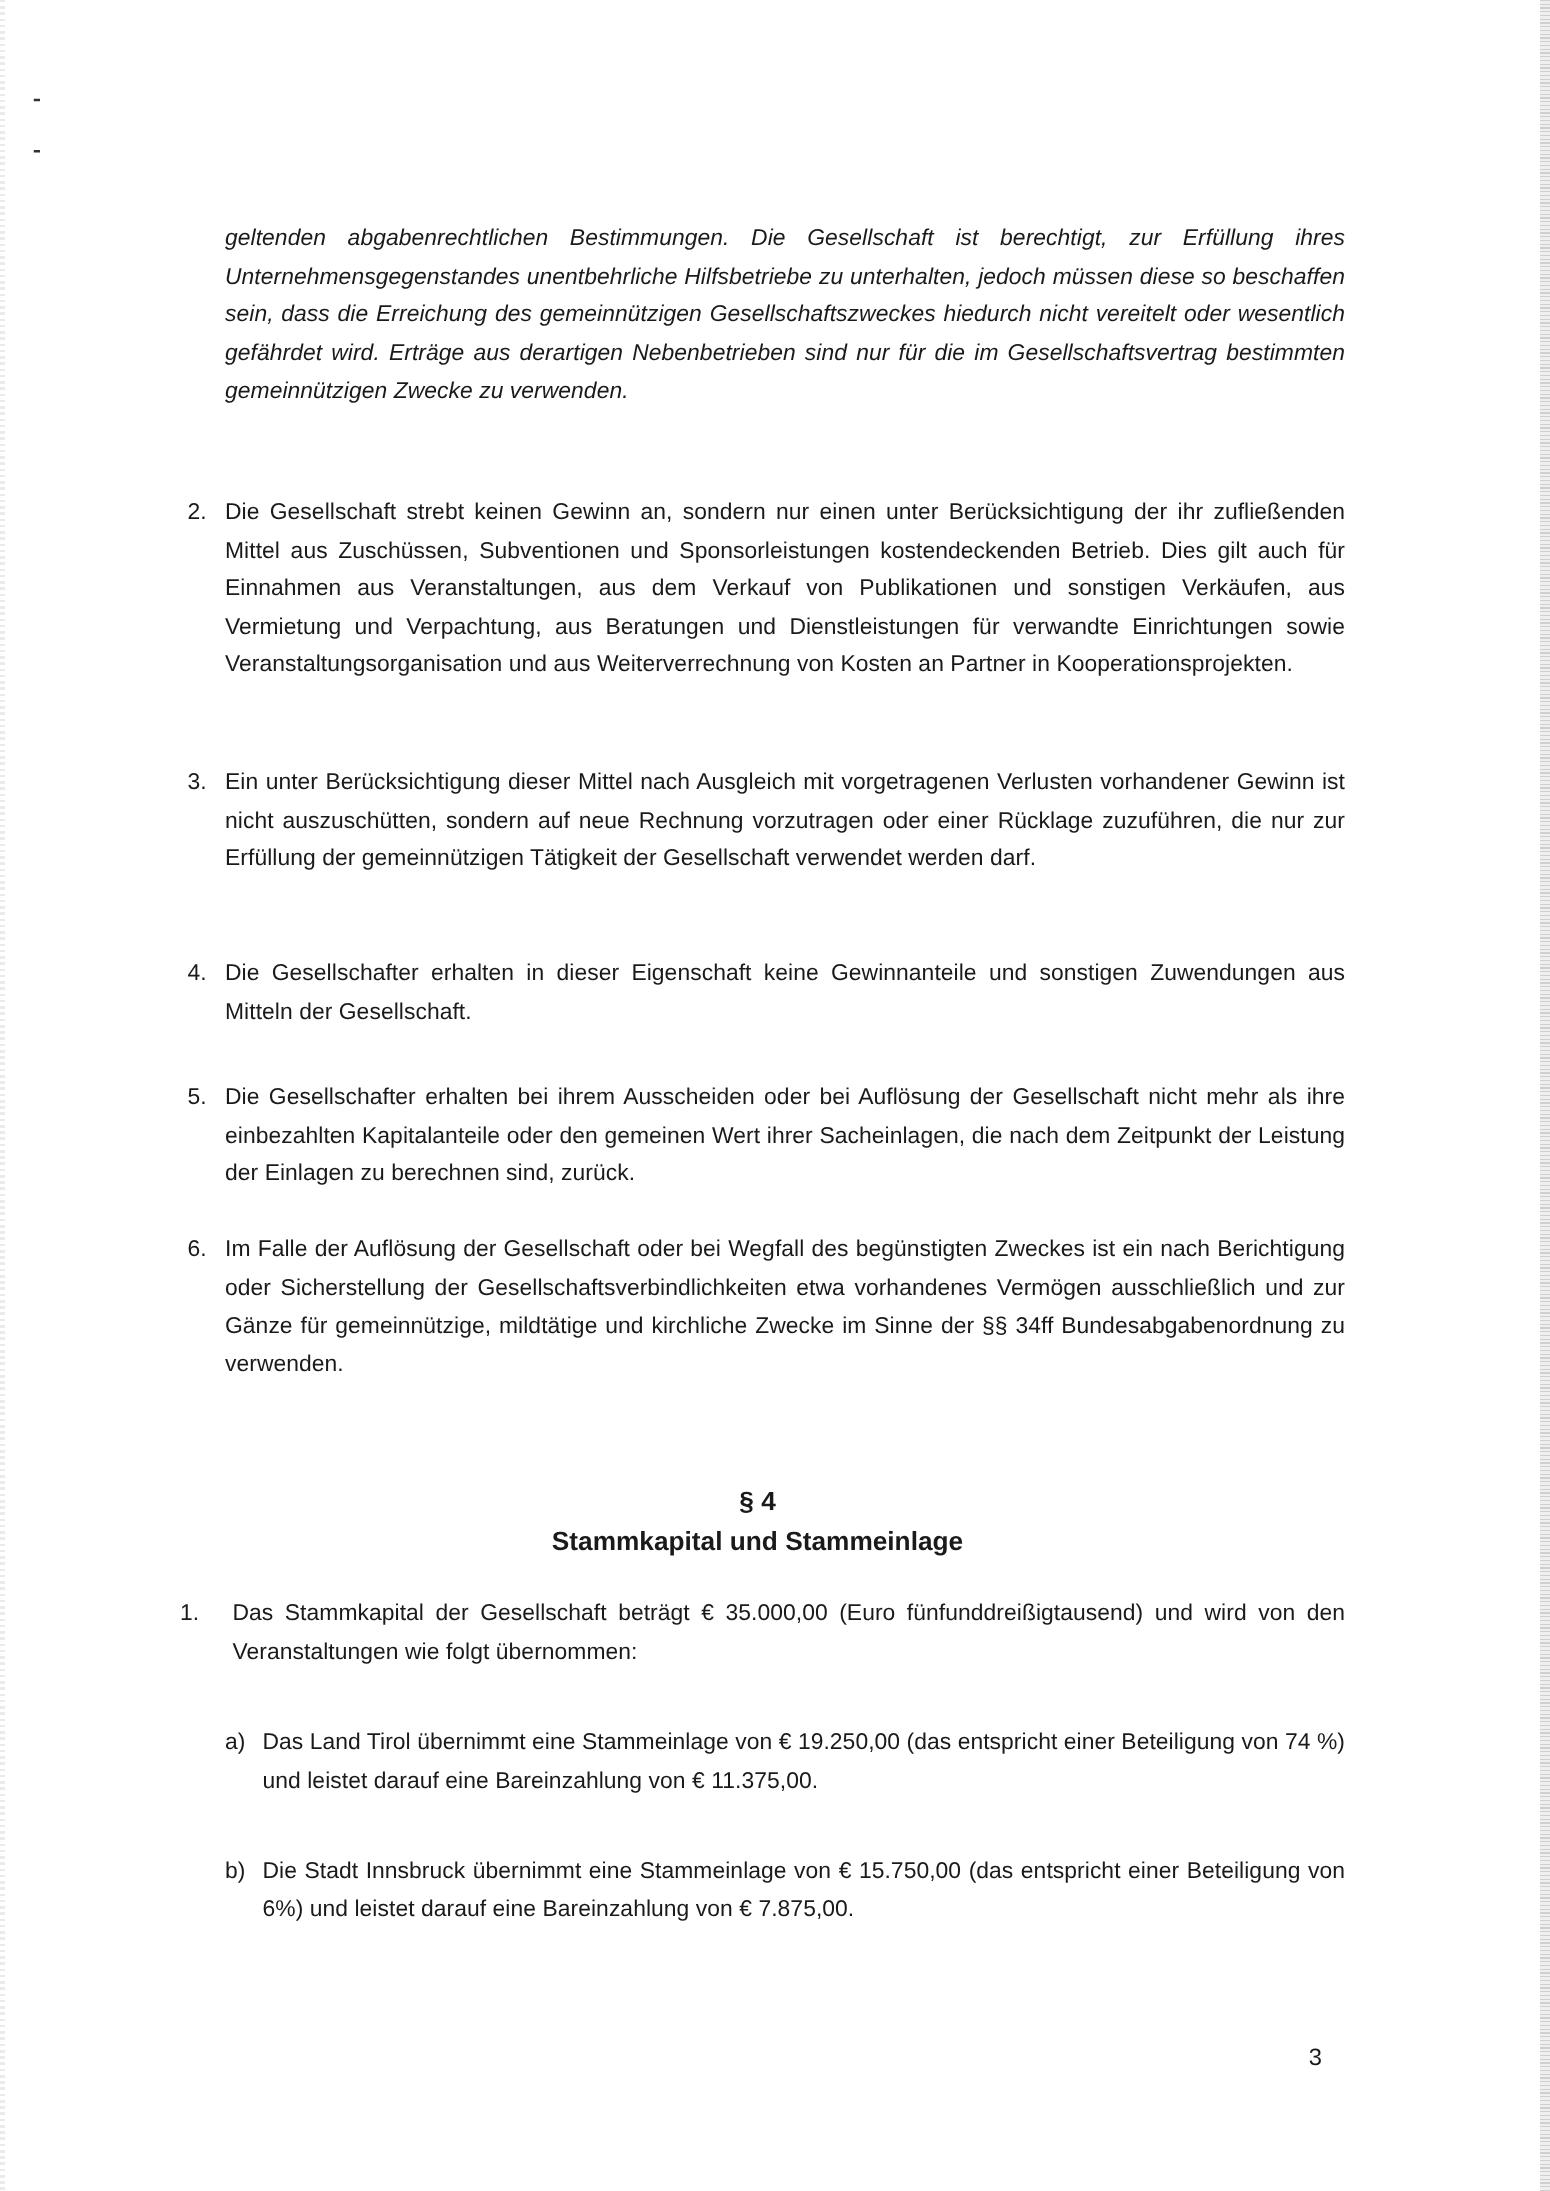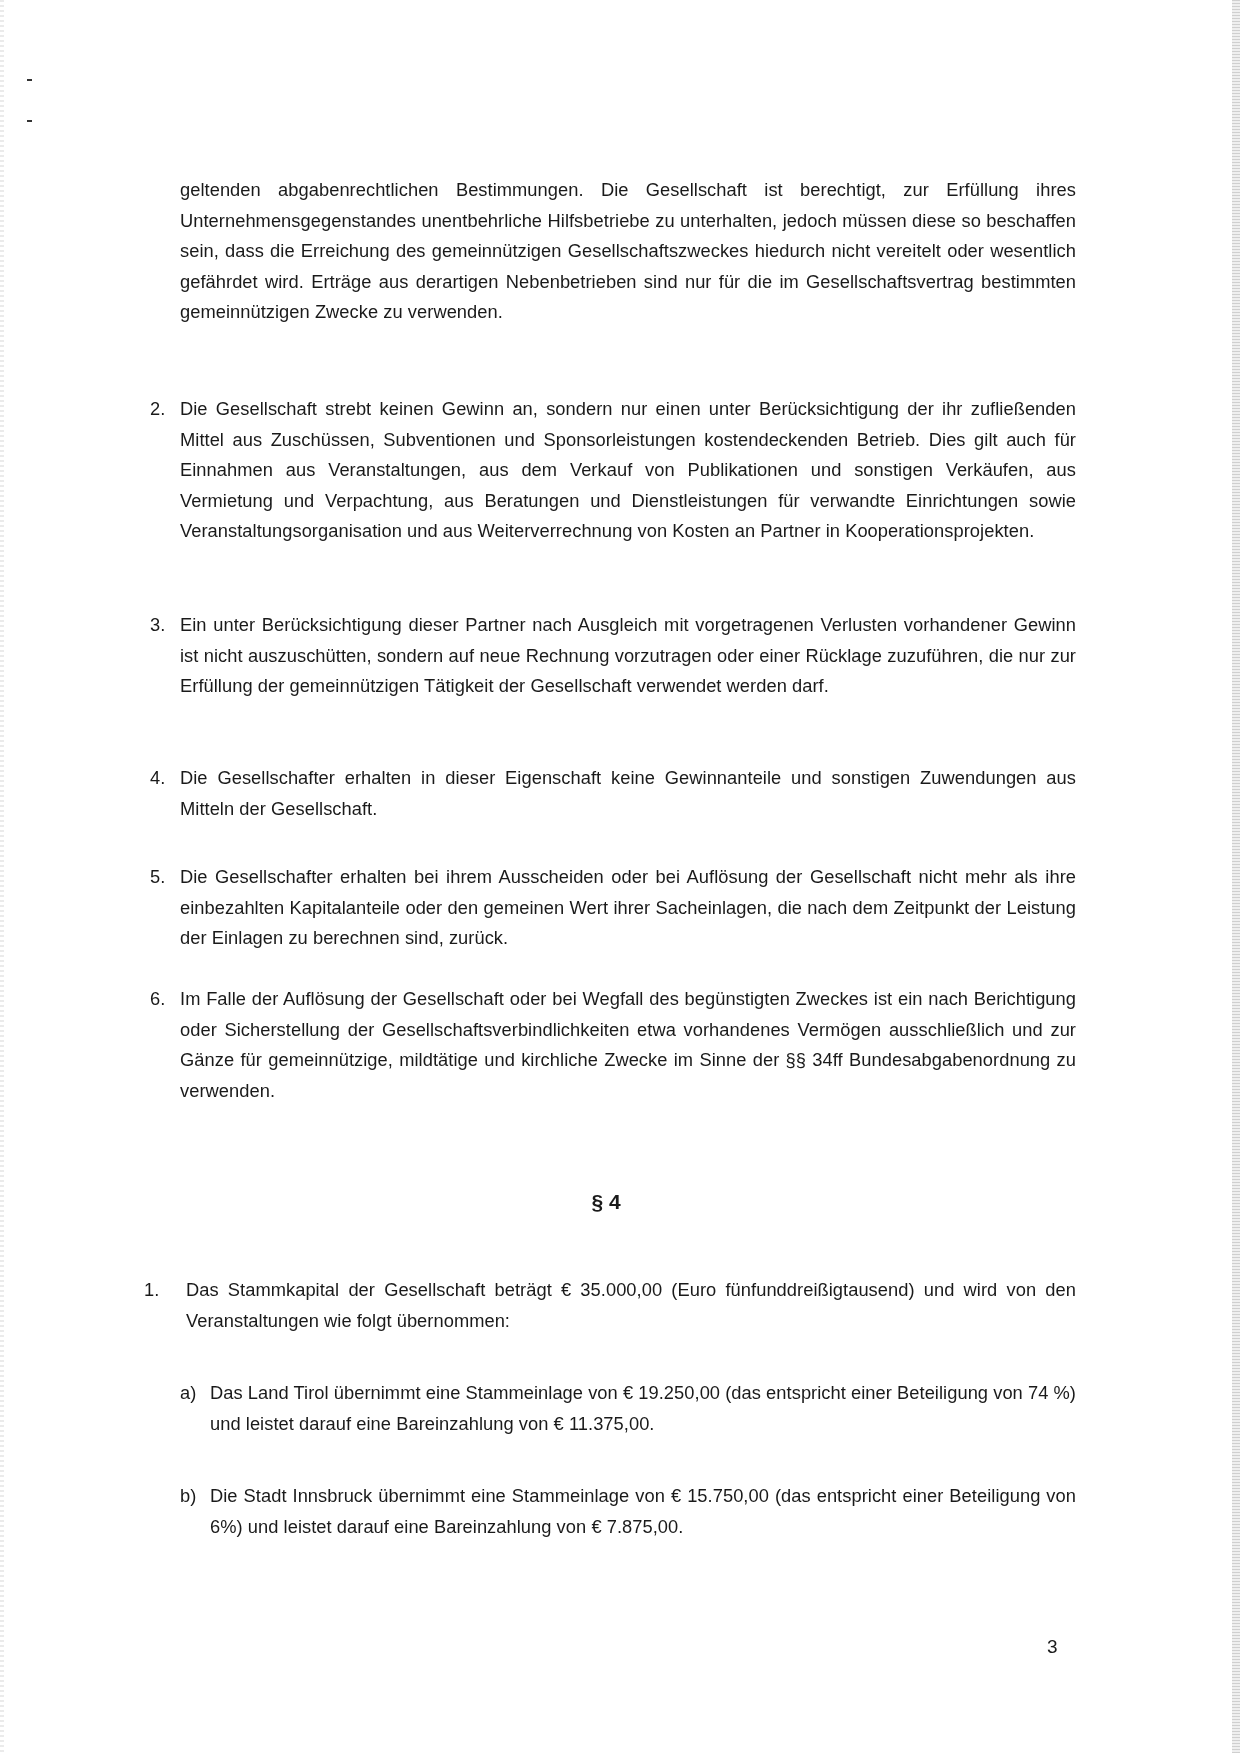--- a/index.html
+++ b/index.html
@@ -6,21 +6,21 @@
     body { width: 1240px; height: 1753px; position: relative; overflow: hidden;
       font-family: "Liberation Sans", sans-serif; color: #1a1a1a; }
     .scan-edge-left { position: absolute; left: 0; top: 0; width: 4px; height: 1753px;
       background: repeating-linear-gradient(to bottom, #ddd 0 2px, #fff 2px 5px); opacity: .6; }
     .scan-edge-right { position: absolute; right: 0; top: 0; width: 8px; height: 1753px;
       background: repeating-linear-gradient(to bottom, #bbb 0 1px, #e8e8e8 1px 3px); opacity: .7; }
     .mark { position: absolute; left: 27px; width: 5px; height: 2px; background: #333; }
     .page { position: absolute; left: 0; top: 0; width: 1240px; height: 1753px; }
     .text { font-size: 18.3px; line-height: 30.5px; text-align: justify; text-align-last: left; letter-spacing: .05px; }
     .block { position: absolute; }
-    .p0 { left: 180px; top: 175px; width: 896px; }
+    .p0 { left: 180px; top: 175px; width: 896px; font-style: italic; }
     .item { position: absolute; left: 150px; width: 926px; display: flex; }
     .item .num { width: 30px; flex: none; }
     .item .body { flex: 1; }
     .heading { position: absolute; left: 0; width: 1212px; text-align: center; font-weight: bold; }
     .h-num { top: 1190px; font-size: 21px; }
     .h-title { top: 1222px; font-size: 21px; }
     .s4-item { position: absolute; left: 144px; width: 932px; display: flex; }
     .s4-item .num { width: 42px; flex: none; }
     .s4-item .body { flex: 1; }
     .sub { position: absolute; left: 180px; width: 896px; display: flex; }
@@ -38,36 +38,37 @@
   <div class="mark" style="top:120px"></div>
 
   <p class="block p0 text" style="margin:0">geltenden abgabenrechtlichen Bestimmungen. Die Gesellschaft ist berechtigt, zur Erfüllung ihres Unternehmensgegenstandes unentbehrliche Hilfsbetriebe zu unterhalten, jedoch müssen diese so beschaffen sein, dass die Erreichung des gemeinnützigen Gesellschafts­zweckes hiedurch nicht vereitelt oder wesentlich gefährdet wird. Erträge aus derartigen Nebenbetrieben sind nur für die im Gesellschaftsvertrag bestimmten gemeinnützigen Zwecke zu verwenden.</p>
 
   <div class="item text" style="top:394px">
     <span class="num">2.</span>
     <span class="body">Die Gesellschaft strebt keinen Gewinn an, sondern nur einen unter Berücksichtigung der ihr zufließenden Mittel aus Zuschüssen, Subventionen und Sponsorleistungen kosten­deckenden Betrieb. Dies gilt auch für Einnahmen aus Veranstaltungen, aus dem Verkauf von Publikationen und sonstigen Verkäufen, aus Vermietung und Verpachtung, aus Beratungen und Dienstleistungen für verwandte Einrichtungen sowie Veranstaltungs­organisation und aus Weiterverrechnung von Kosten an Partner in Kooperationsprojekten.</span>
   </div>
   <div class="item text" style="top:610px">
     <span class="num">3.</span>
-    <span class="body">Ein unter Berücksichtigung dieser Partner nach Ausgleich mit vorgetragenen Verlusten vorhandener Gewinn ist nicht auszuschütten, sondern auf neue Rechnung vorzutragen oder einer Rücklage zuzuführen, die nur zur Erfüllung der gemeinnützigen Tätigkeit der Gesellschaft verwendet werden darf.</span>
+    <span class="body">Ein unter Berücksichtigung dieser Mittel nach Ausgleich mit vorgetragenen Verlusten vorhandener Gewinn ist nicht auszuschütten, sondern auf neue Rechnung vorzutragen oder einer Rücklage zuzuführen, die nur zur Erfüllung der gemeinnützigen Tätigkeit der Gesellschaft verwendet werden darf.</span>
   </div>
   <div class="item text" style="top:763px">
     <span class="num">4.</span>
     <span class="body">Die Gesellschafter erhalten in dieser Eigenschaft keine Gewinnanteile und sonstigen Zuwendungen aus Mitteln der Gesellschaft.</span>
   </div>
   <div class="item text" style="top:862px">
     <span class="num">5.</span>
     <span class="body">Die Gesellschafter erhalten bei ihrem Ausscheiden oder bei Auflösung der Gesellschaft nicht mehr als ihre einbezahlten Kapitalanteile oder den gemeinen Wert ihrer Sacheinlagen, die nach dem Zeitpunkt der Leistung der Einlagen zu berechnen sind, zurück.</span>
   </div>
   <div class="item text" style="top:984px">
     <span class="num">6.</span>
     <span class="body">Im Falle der Auflösung der Gesellschaft oder bei Wegfall des begünstigten Zweckes ist ein nach Berichtigung oder Sicherstellung der Gesellschaftsverbindlichkeiten etwa vorhandenes Vermögen ausschließlich und zur Gänze für gemeinnützige, mildtätige und kirchliche Zwecke im Sinne der §§ 34ff Bundesabgabenordnung zu verwenden.</span>
   </div>
 
   <div class="heading h-num">§ 4</div>
+  <div class="heading h-title">Stammkapital und Stammeinlage</div>
 
   <div class="s4-item text" style="top:1275px">
     <span class="num">1.</span>
     <span class="body">Das Stammkapital der Gesellschaft beträgt € 35.000,00 (Euro fünfunddreißigtausend) und wird von den Veranstaltungen wie folgt übernommen:</span>
   </div>
 
   <div class="sub text" style="top:1378px">
     <span class="num">a)</span>
     <span class="body">Das Land Tirol übernimmt eine Stammeinlage von € 19.250,00 (das entspricht einer Beteiligung von 74 %) und leistet darauf eine Bareinzahlung von € 11.375,00.</span>
   </div>

